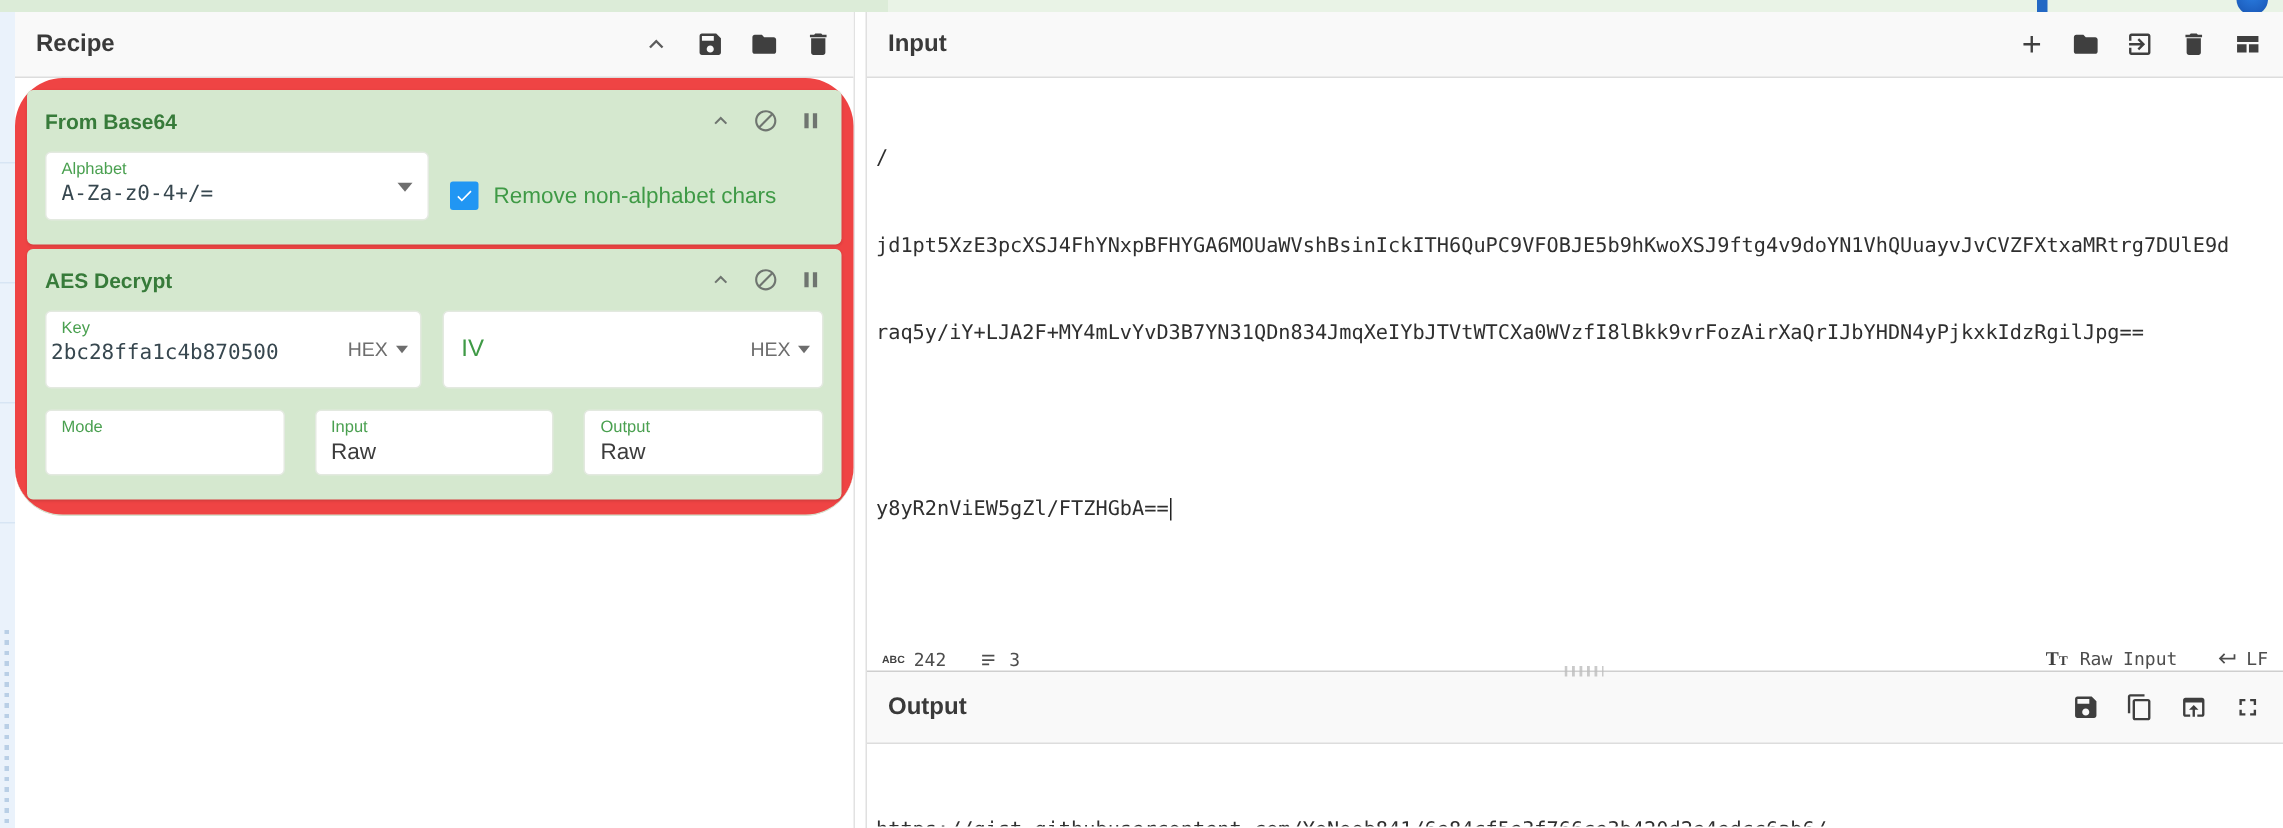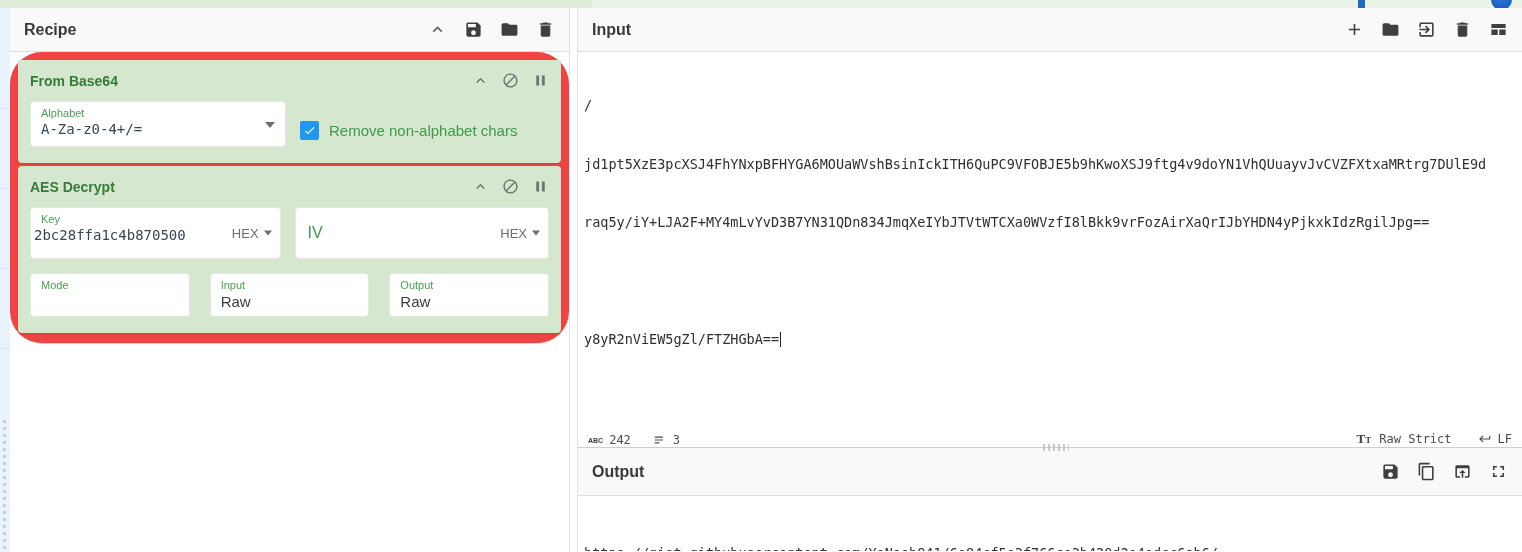--- a/index.html
+++ b/index.html
@@ -264,21 +264,21 @@
         <span>242</span>
       </span>
       <span class="sb-group">
         <svg class="sb-svg" viewBox="0 0 24 24">
             <path d="M3 6h14v2H3zM3 11h14v2H3zM3 16h8v2H3z"></path>
           </svg>
         <span>3</span>
       </span>
       <span class="sb-right">
         <span class="tt-icon">T<span class="small">T</span></span>
-        <span>Raw Strict</span>
+        <span>Raw Input</span>
         <span class="eol-group">
           <svg class="sb-svg" viewBox="0 0 24 24">
               <path d="M19 7v4H5.83l3.58-3.59L8 6l-6 6 6 6 1.41-1.41L5.83 13H21V7z"></path>
             </svg>
           <span>LF</span>
         </span>
       </span>
     </div>
 
     <div class="output-section">

